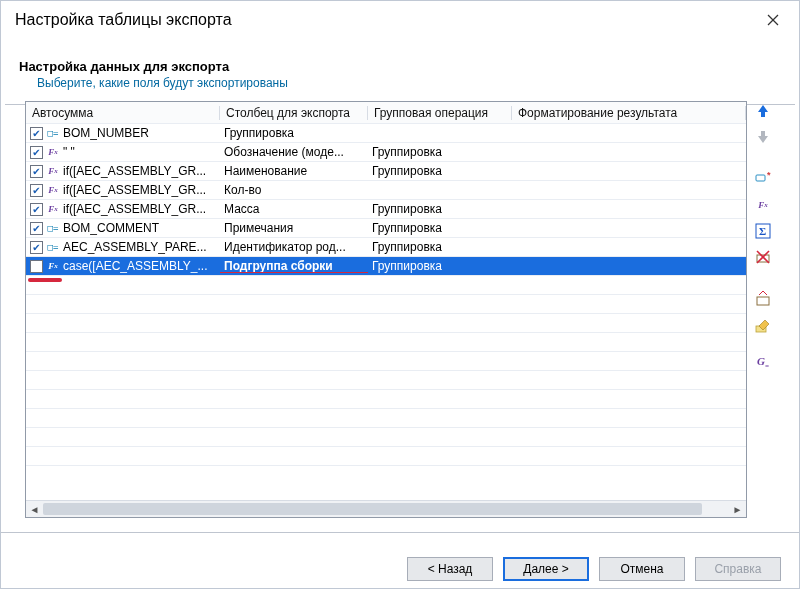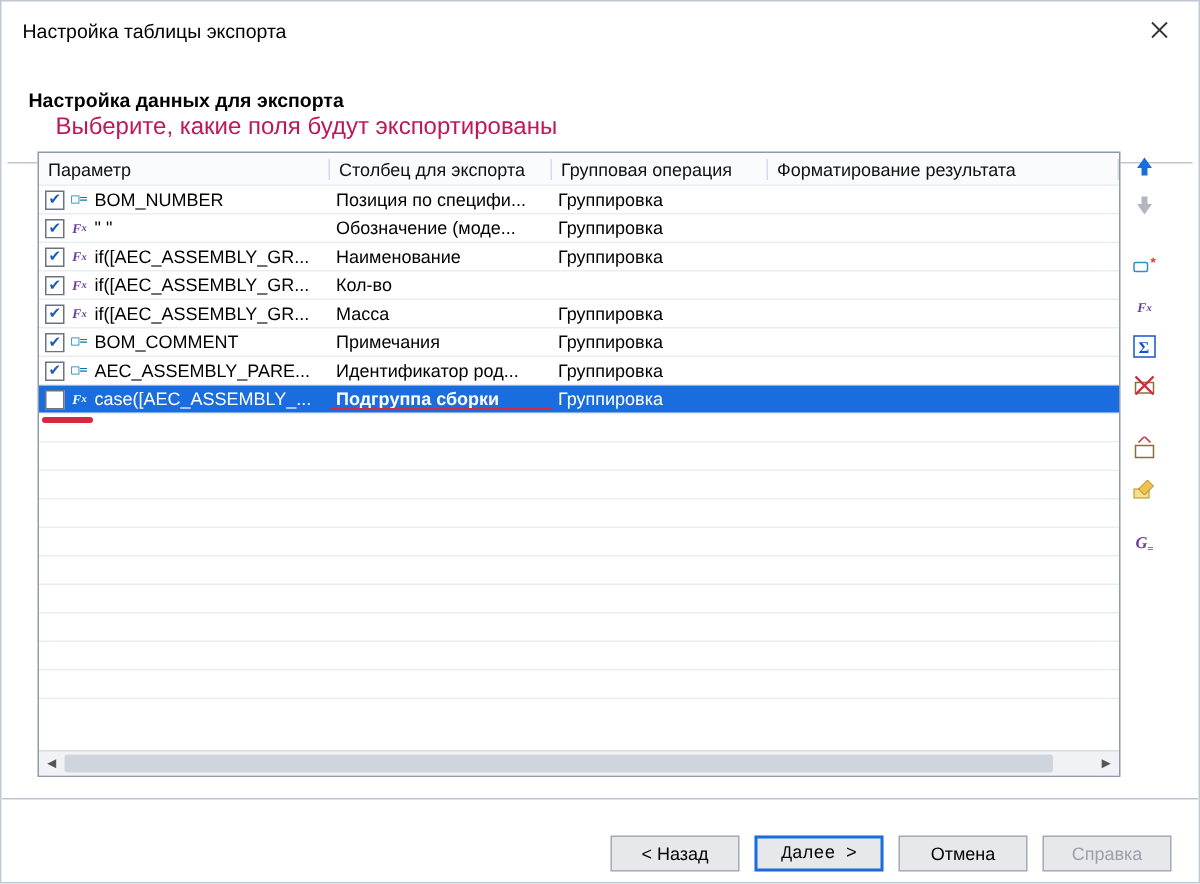--- a/index.html
+++ b/index.html
@@ -13,44 +13,44 @@
     height: 589px;
     overflow: hidden;
     border: 1px solid #c0c8d4;
     position: relative;
   }
   .titlebar {
     display: flex;
     align-items: center;
     height: 38px;
     padding: 0 10px 0 14px;
-    font-size: 13px;
+    font-size: 16px;
   }
   .titlebar .title { flex: 1; }
   .titlebar .close {
     width: 32px;
     height: 28px;
     display: flex;
     align-items: center;
     justify-content: center;
     font-size: 14px;
   }
   .header {
     padding: 6px 18px 10px 18px;
   }
   .header .h1 {
     font-weight: 600;
     font-size: 13px;
     margin-bottom: 2px;
     margin-top: 14px;
   }
   .header .h2 {
-    font-size: 16px;
+    font-size: 12px;
     margin-left: 18px;
-    color: #be185d;
+    color: #0369a1;
   }
   .hr {
     height: 1px;
     background: #bfc5cf;
     margin: 4px 4px 0 4px;
   }
   .content {
     position: absolute;
     top: 100px;
     left: 24px;
@@ -174,21 +174,21 @@
     min-width:86px;
     height:24px;
     border:1px solid #a7adb8;
     background:#e6e8eb;
     display:flex;align-items:center;justify-content:center;
     font-size:12px;
     padding: 0 10px;
     white-space: nowrap;
     margin-top: 16px;
   }
-  .btn.primary { border:2px solid #1a6dde; background:#e6e8eb;font-family:Liberation Mono, monospace; }
+  .btn.primary { border:2px solid #1a6dde; background:#e6e8eb; }
   .btn.disabled { color:#9aa0aa; }
 </style>
 </head>
 <body>
 
 <div class="titlebar">
   <span class="title">Настройка таблицы экспорта</span>
   <div class="close">
     <svg width="12" height="12" viewBox="0 0 12 12">
       <line x1="1" y1="1" x2="11" y2="11" stroke="#333" stroke-width="1.2"></line>
@@ -200,35 +200,34 @@
 <div class="header">
   <div class="h1">Настройка данных для экспорта</div>
   <div class="h2">Выберите, какие поля будут экспортированы</div>
 </div>
 <div class="hr"></div>
 
 <div class="content">
 
   <div class="tablewrap">
     <div class="thead">
-      <div class="col c0">Параметр</div>
+      <div class="col c0">Автосумма</div>
       <div class="col c1">Столбец для экспорта</div>
       <div class="col c2">Групповая операция</div>
       <div class="col c3">Форматирование результата</div>
     </div>
 
     <div class="tbody" style="position:relative;">
 
       <div class="trow">
         <div class="col c0">
           <span class="chk">✔</span>
           <span class="icon-attr">□=</span>
           <span class="param-text">BOM_NUMBER</span>
         </div>
-        <div class="col c1">Позиция по специфи...</div>
         <div class="col c2">Группировка</div>
         <div class="col c3"></div>
       </div>
 
       <div class="trow">
         <div class="col c0">
           <span class="chk">✔</span>
           <span class="icon-fx">F<sub style="font-size:7px;">x</sub></span>
           <span class="param-text">" "</span>
         </div>

